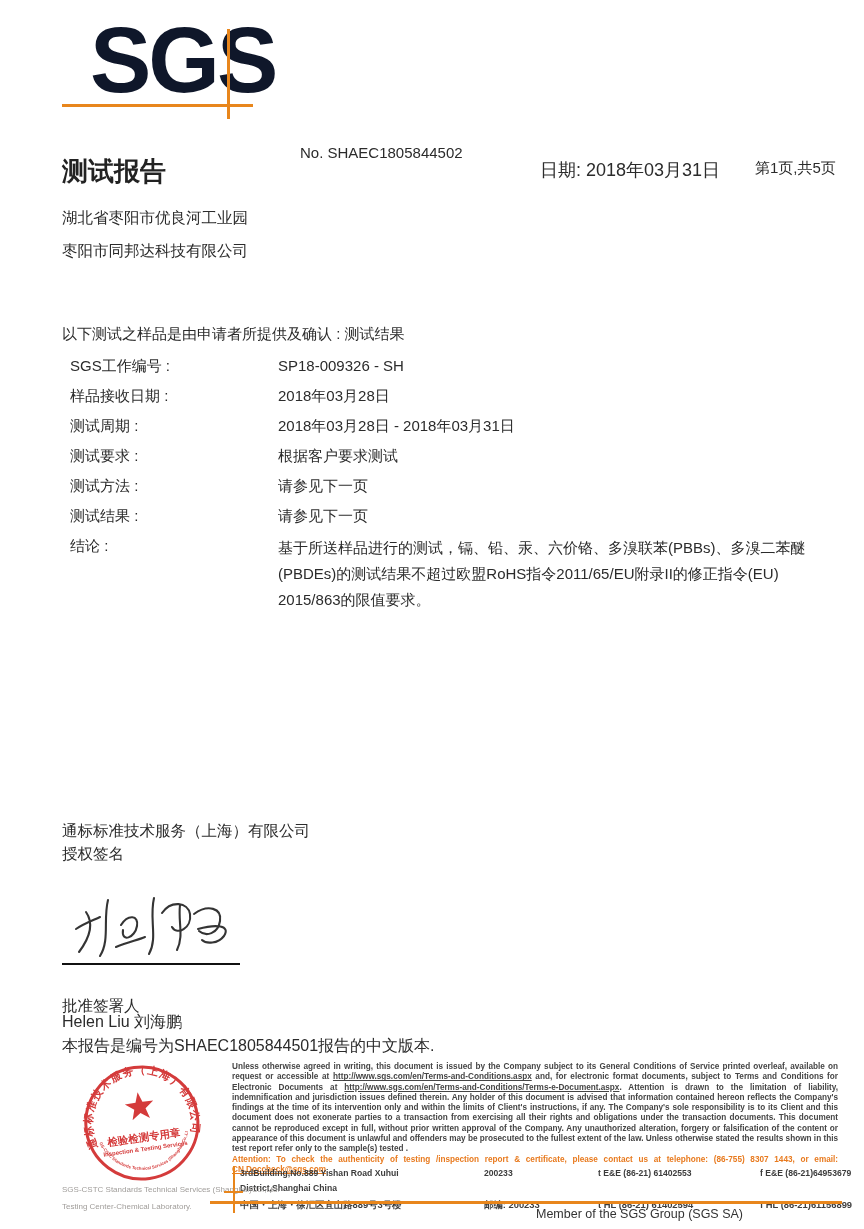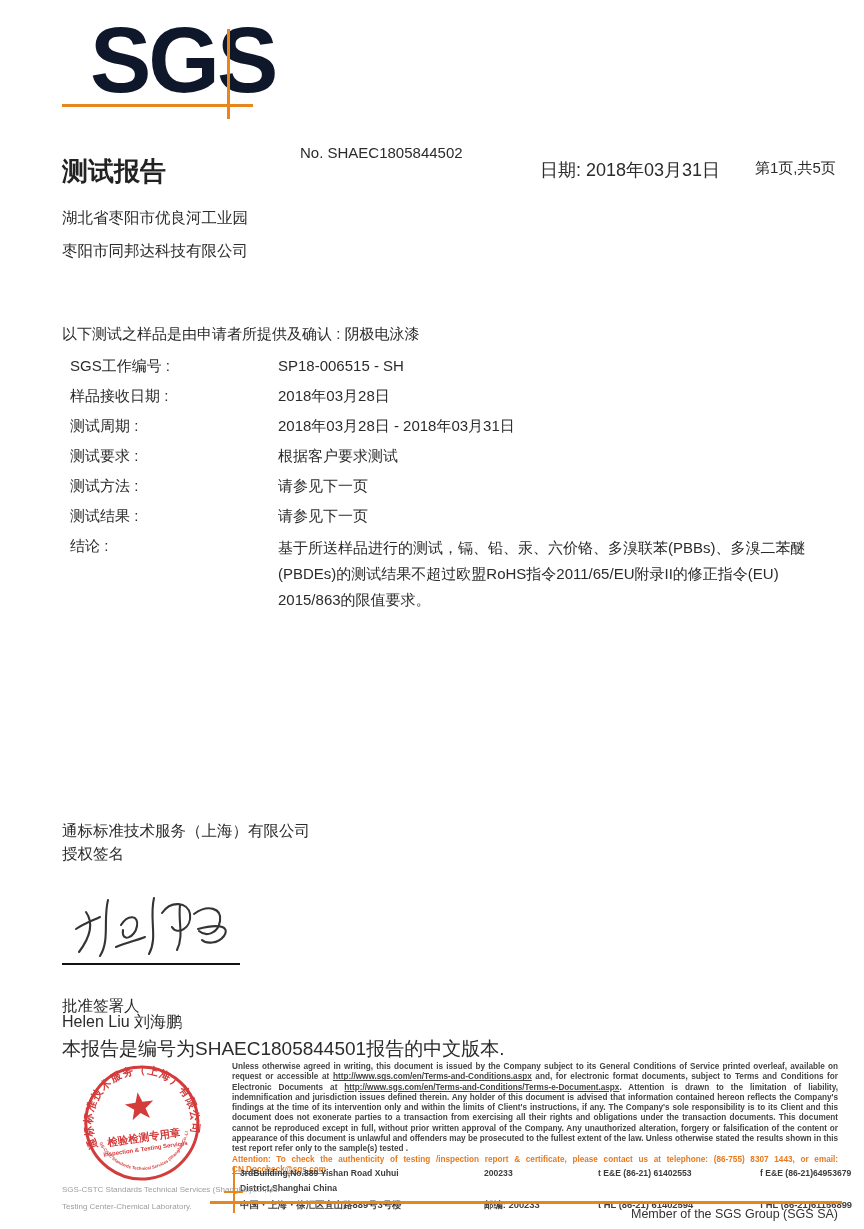--- a/index.html
+++ b/index.html
@@ -31,41 +31,41 @@
   .dlabel{width:208px;flex:none;}
   .dval{flex:1;max-width:545px;}
   .drow.concl .dval{line-height:26px;}
 
   
   .sig-company{left:62px;top:819px;font-size:15.5px;line-height:23px;}
   .sig-svg{left:66px;top:884px;}
   .sig-line{left:62px;top:963px;width:178px;height:2px;background:#111;}
   .sig-name{left:62px;top:1012px;font-size:16px;}
   .sig-role{left:62px;top:996px;font-size:15.5px;}
-  .cn-note{left:62px;top:1036px;font-size:19px;}
+  .cn-note{left:62px;top:1036px;font-size:16px;}
 
   
   .legal{left:232px;top:1062px;width:606px;font-size:8.2px;line-height:10.3px;
     font-weight:bold;color:#454545;text-align:justify;}
   .legal a, .legal .url{color:#454545;text-decoration:underline;}
   .attention{color:#e87a1e;}
   .attention .em{text-decoration:underline;}
   .addr{left:240px;top:1166px;width:600px;font-size:8.6px;font-weight:bold;color:#3c3c3c;}
   .addr-row{display:flex;line-height:15px;gap:48px;}
   .addr-row .c1{width:196px;flex:none;}
   .addr-row .c2{width:66px;flex:none;}
   .addr-row .c3{width:114px;flex:none;}
   .addr-row .c4{width:122px;flex:none;}
   .addr-row .c5{flex:1;margin-top:16px;}
   .addr-row.cnrow{font-size:9.4px;}
   .lab-name{left:62px;top:1181px;font-size:8px;color:#a09d9a;line-height:17px;white-space:nowrap;}
   .crop-v{left:233px;top:1166px;width:2px;height:47px;background:#e8861c;}
   .crop-h{left:224px;top:1191px;width:19px;height:2px;background:#e8861c;}
   .bottom-line{left:210px;top:1201px;width:632px;height:3px;background:#e8861c;}
-  .member{left:536px;top:1207px;width:302px;text-align:right;font-size:12.5px;color:#333;}
+  .member{left:536px;top:1207px;width:302px;text-align:left;font-size:12.5px;color:#333;}
 
   .stamp{left:82px;top:1063px;width:120px;height:122px;transform:rotate(-8deg);opacity:.88;}
 </style>
 </head>
 <body>
 
 <div class="page">
 
   <div class="abs logo-text">SGS</div>
   <div class="abs logo-hline"></div>
@@ -74,26 +74,26 @@
   <div class="abs rpt-title">测试报告</div>
   <div class="abs rpt-no">No. SHAEC1805844502</div>
   <div class="abs rpt-date">日期: 2018年03月31日</div>
   <div class="abs rpt-pages">第1页,共5页</div>
 
   <div class="abs client">
     <div>湖北省枣阳市优良河工业园</div>
     <div>枣阳市同邦达科技有限公司</div>
   </div>
 
-  <div class="abs intro">以下测试之样品是由申请者所提供及确认 : 阴极电泳漆</div>
+  <div class="abs intro">以下测试之样品是由申请者所提供及确认 : 测试结果</div>
 
   <div class="abs details">
     <div class="drow">
       <div class="dlabel">SGS工作编号 :</div>
-      <div class="dval">SP18-006515 - SH</div>
+      <div class="dval">SP18-009326 - SH</div>
     </div>
     <div class="drow">
       <div class="dlabel">样品接收日期 :</div>
       <div class="dval">2018年03月28日</div>
     </div>
     <div class="drow">
       <div class="dlabel">测试周期 :</div>
       <div class="dval">2018年03月28日 - 2018年03月31日</div>
     </div>
     <div class="drow">

